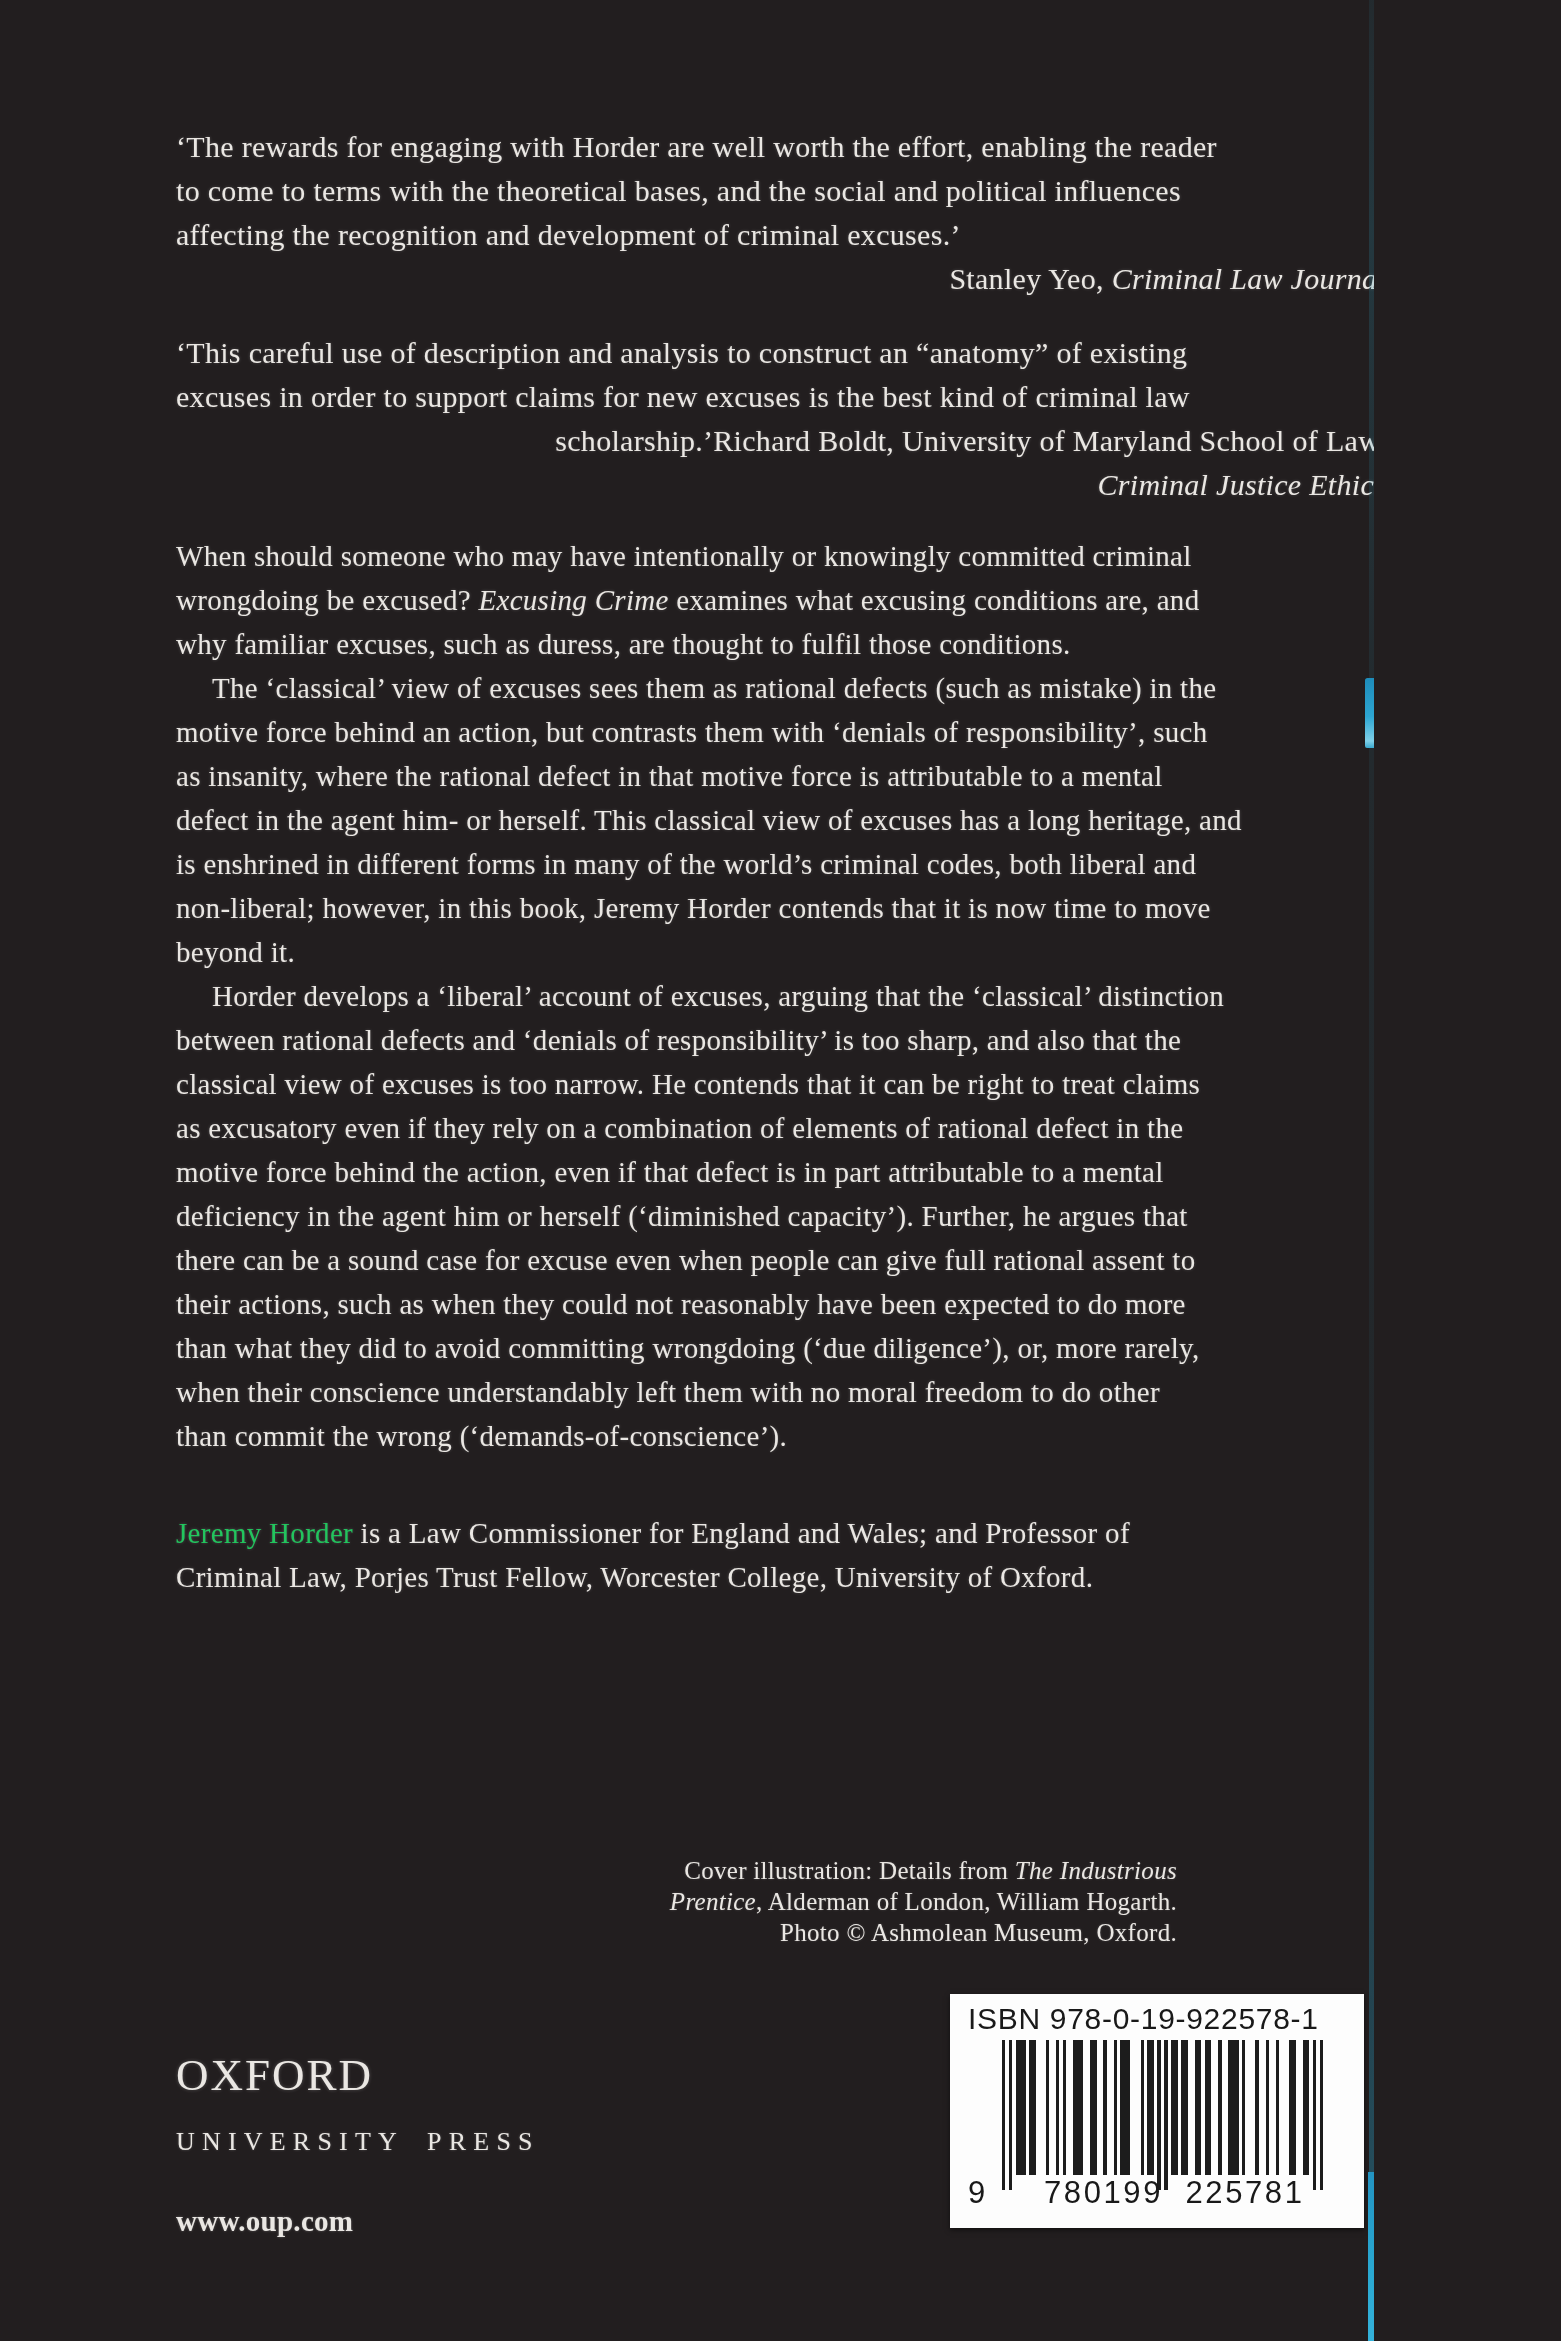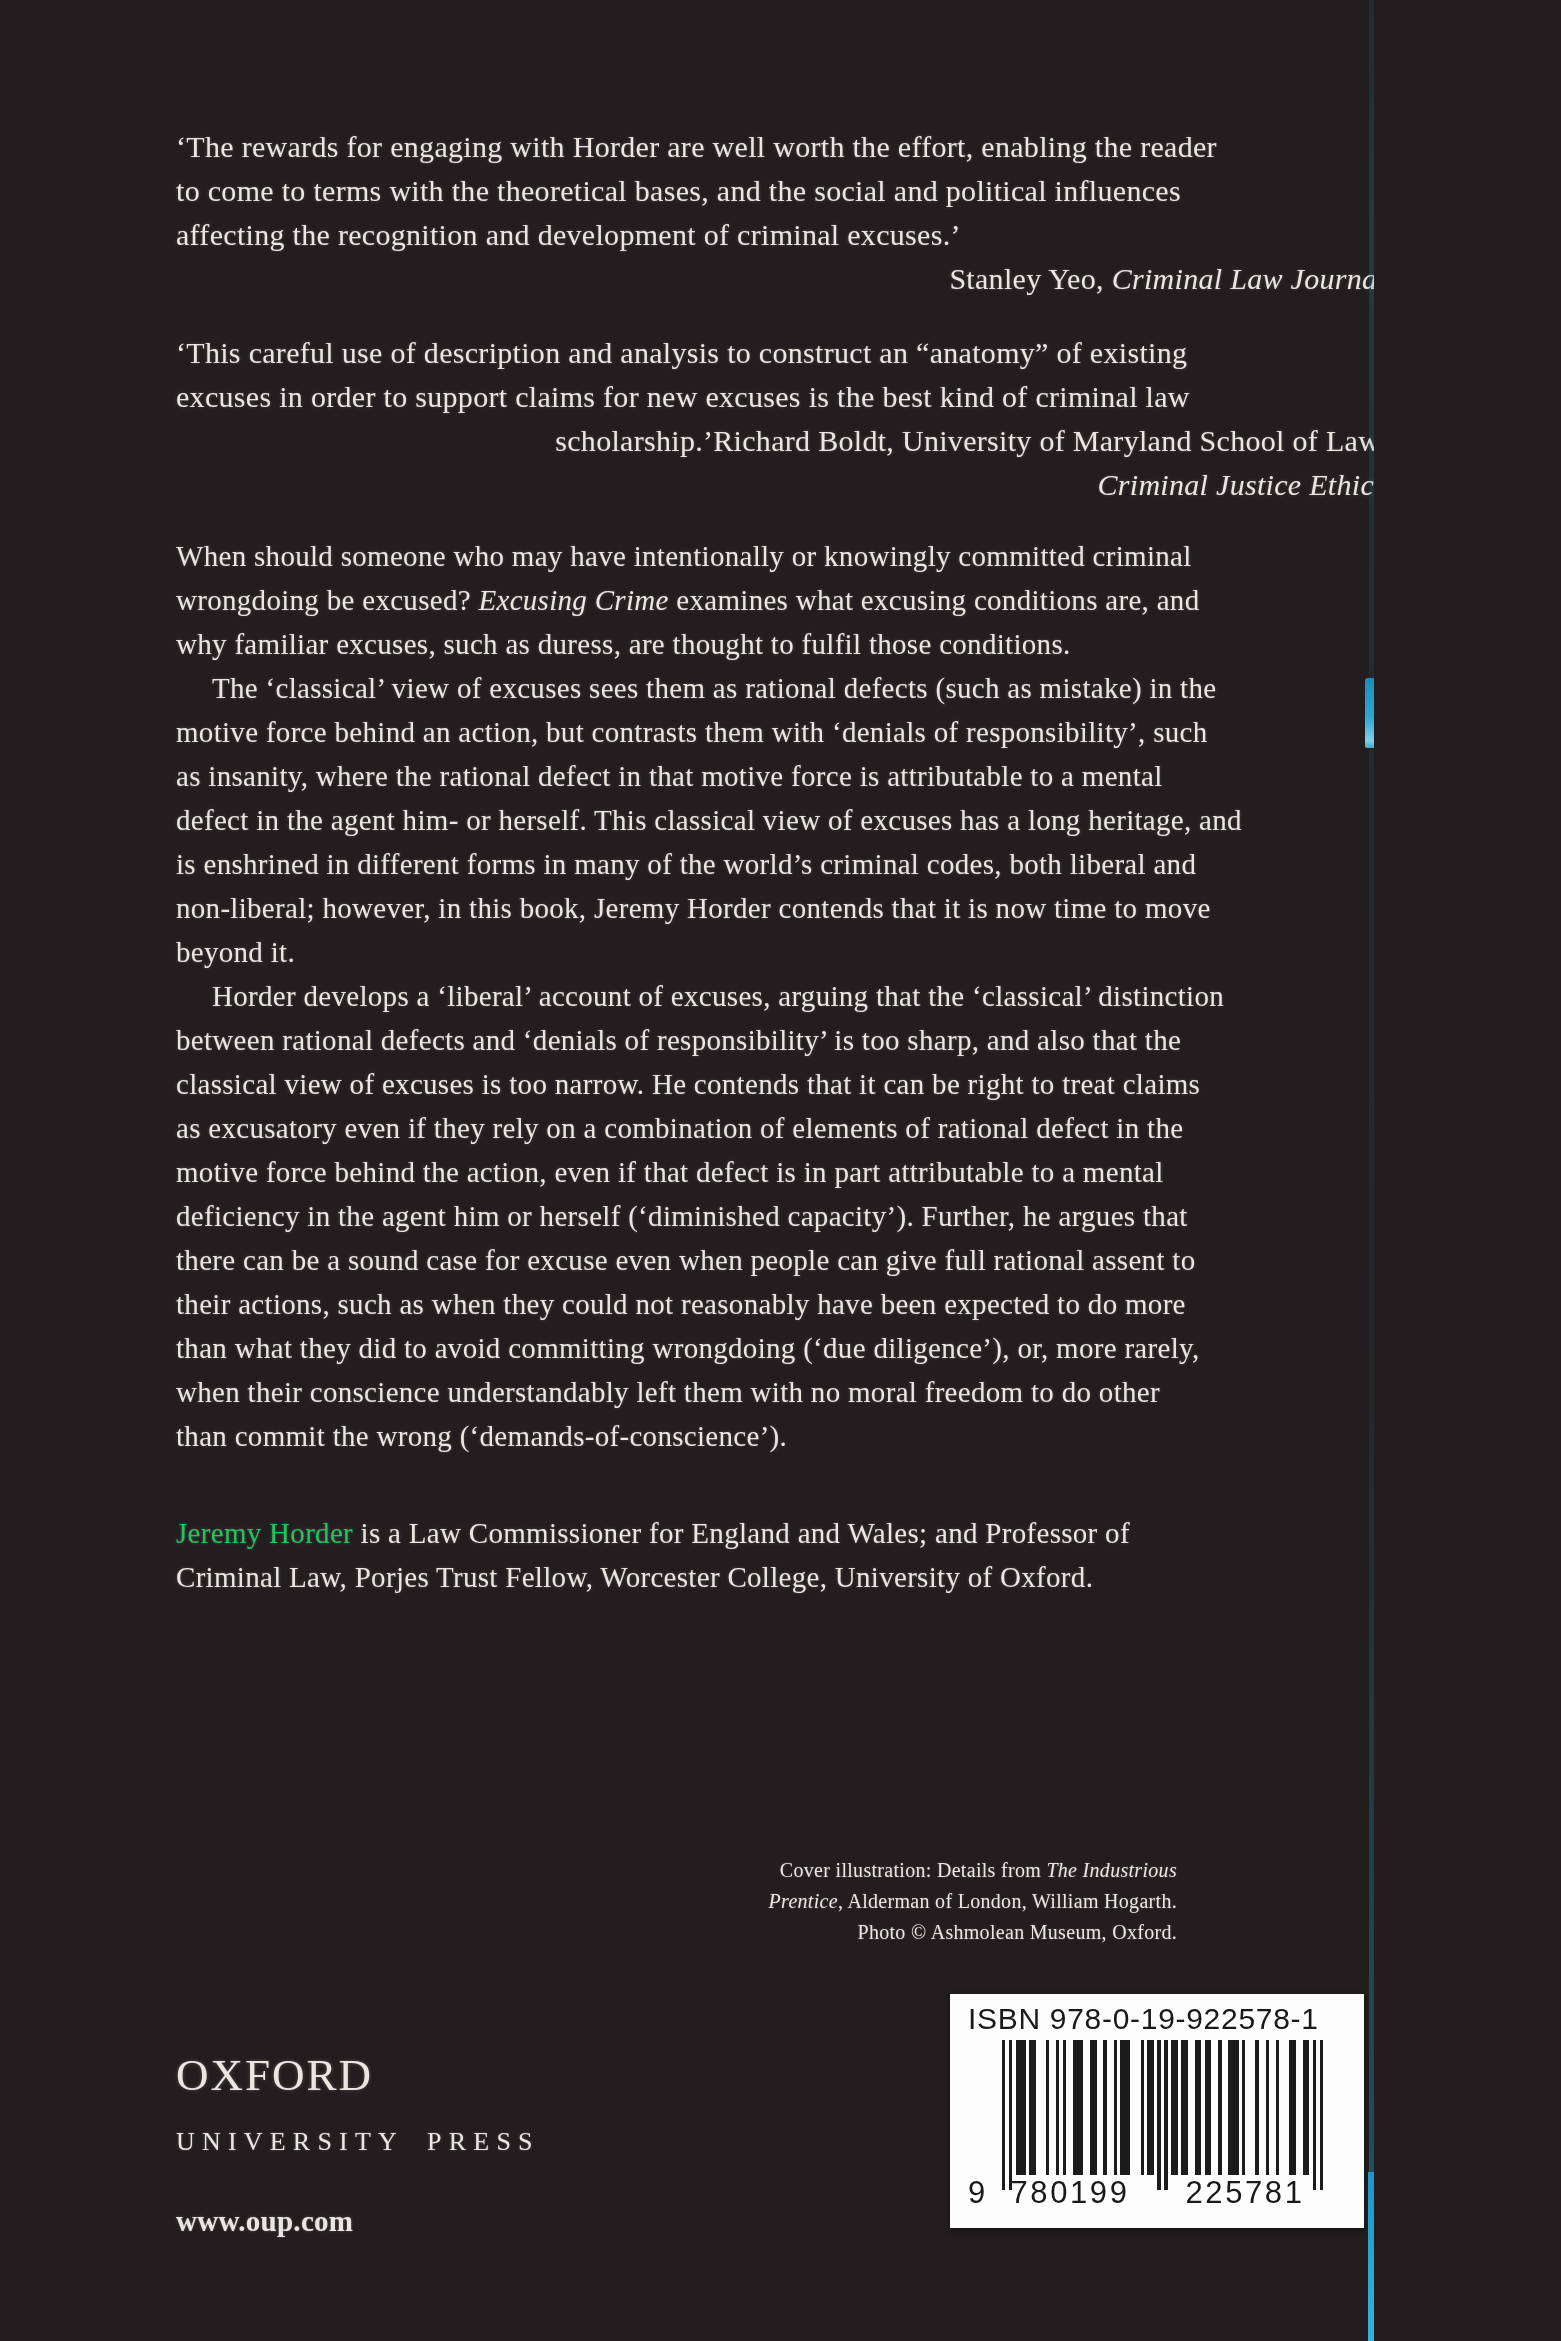--- a/index.html
+++ b/index.html
@@ -7,41 +7,41 @@
          font-family:"Liberation Serif","DejaVu Serif",serif;color:#eae7e3;}
   .txt{position:absolute;left:176px;width:1210px;font-size:29px;line-height:44px;
        letter-spacing:0.3px;white-space:nowrap;text-shadow:0 0 3.3px rgba(255,255,255,.22);}
   .quote{font-size:30px;}
   .line{display:block;}
   .indent{text-indent:36px;}
   .split{display:flex;justify-content:flex-end;}
   .right{text-align:right;}
   .ital{font-style:italic;}
   .author-name{color:#22c55e;}
-  #credit{position:absolute;right:197px;width:781px;text-align:right;font-size:20px;
+  #credit{position:absolute;right:197px;width:781px;text-align:right;font-size:25px;
           line-height:31px;top:1855px;letter-spacing:0.3px;white-space:nowrap;
           text-shadow:0 0 2.6px rgba(255,255,255,.2);font-family:Liberation Serif, serif;}
   
   #publisher{position:absolute;left:176px;top:2041px;}
   #oxford-word{font-size:45px;letter-spacing:2px;line-height:69px;text-shadow:0 0 3.9px rgba(255,255,255,.25);}
   #oup-sub{font-size:26px;letter-spacing:7.2px;word-spacing:10.4px;margin-top:17px;
            text-shadow:0 0 2.6px rgba(255,255,255,.25);}
   #website{position:absolute;left:176px;top:2205px;font-size:29px;font-weight:bold;
            letter-spacing:0.3px;text-shadow:0 0 2.6px rgba(255,255,255,.3);}
   
   #barcode-box{position:absolute;left:950px;top:1994px;width:414px;height:234px;
                background:#fdfdfd;color:#191919;box-shadow:0 2px 5.2px rgba(0,0,0,.5);}
   #isbn-label{position:absolute;left:18px;top:7.8px;font-family:"Liberation Sans","DejaVu Sans",sans-serif;
               font-size:30px;letter-spacing:0.7px;}
   #bars-wrap{position:absolute;left:52px;top:46px;width:321px;height:150px;}
   #bars-wrap svg{display:block;width:321px;height:150px;}
   .bc-digit{position:absolute;top:181px;font-family:"Liberation Sans","DejaVu Sans",sans-serif;
             font-size:31px;color:#191919;}
   #bc-d0{left:18px;}
-  #bc-d1{left:48px;width:144px;text-align:center;letter-spacing:2.6px;}
+  #bc-d1{left:69px;width:144px;text-align:right;letter-spacing:2.6px;}
   #bc-d2{left:223px;width:144px;text-align:center;letter-spacing:2.6px;}
   
   #spine-faint{position:absolute;right:0;top:0;width:5.2px;height:2342px;
                background:linear-gradient(180deg,rgba(43,150,180,.10) 0%,rgba(43,150,180,.22) 10%,
                rgba(43,150,180,.10) 30%,rgba(43,150,180,.08) 60%,rgba(42,169,210,.35) 94%,rgba(42,169,210,.4) 100%);}
   #spine-tab{position:absolute;right:0;top:678px;width:9px;height:70px;border-radius:2.6px 0 0 2px;
              background:linear-gradient(180deg,#1e8cba 0%,#2da6d2 55%,#7fd0e8 90%,#3aa9cf 100%);}
   #spine-bottom{position:absolute;right:0;top:2172px;width:6.5px;height:170px;
                 background:linear-gradient(180deg,#2394c2,#2aa9d2 60%,#35b2da);}
 </style>

